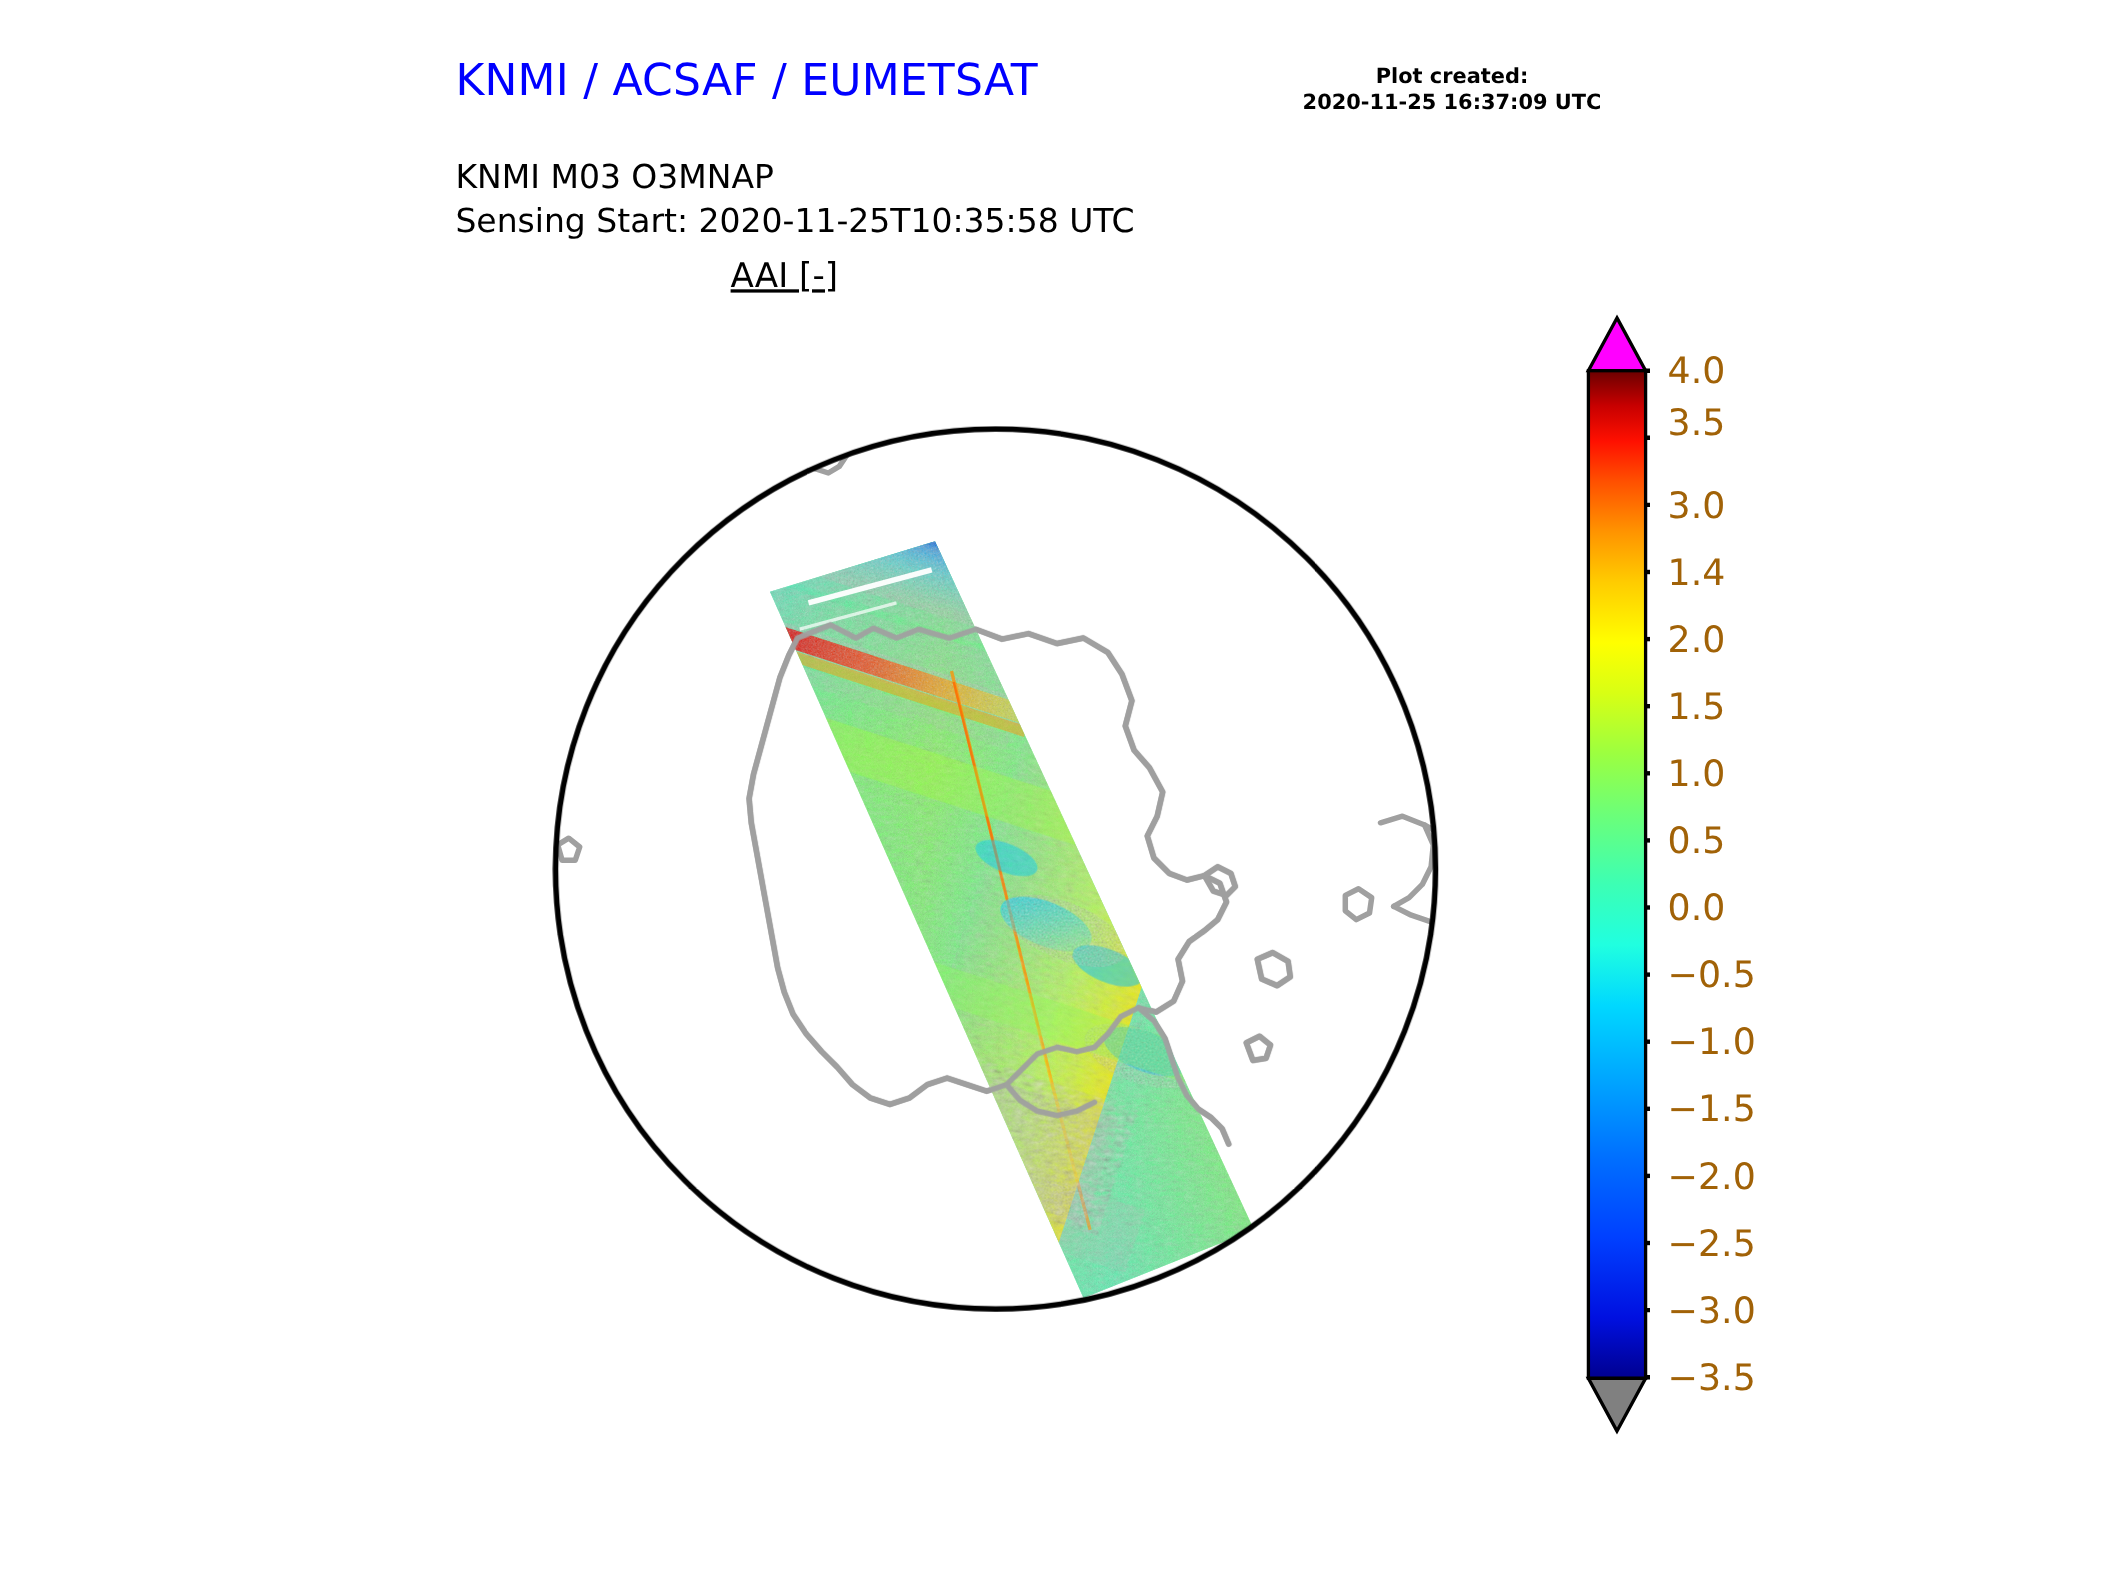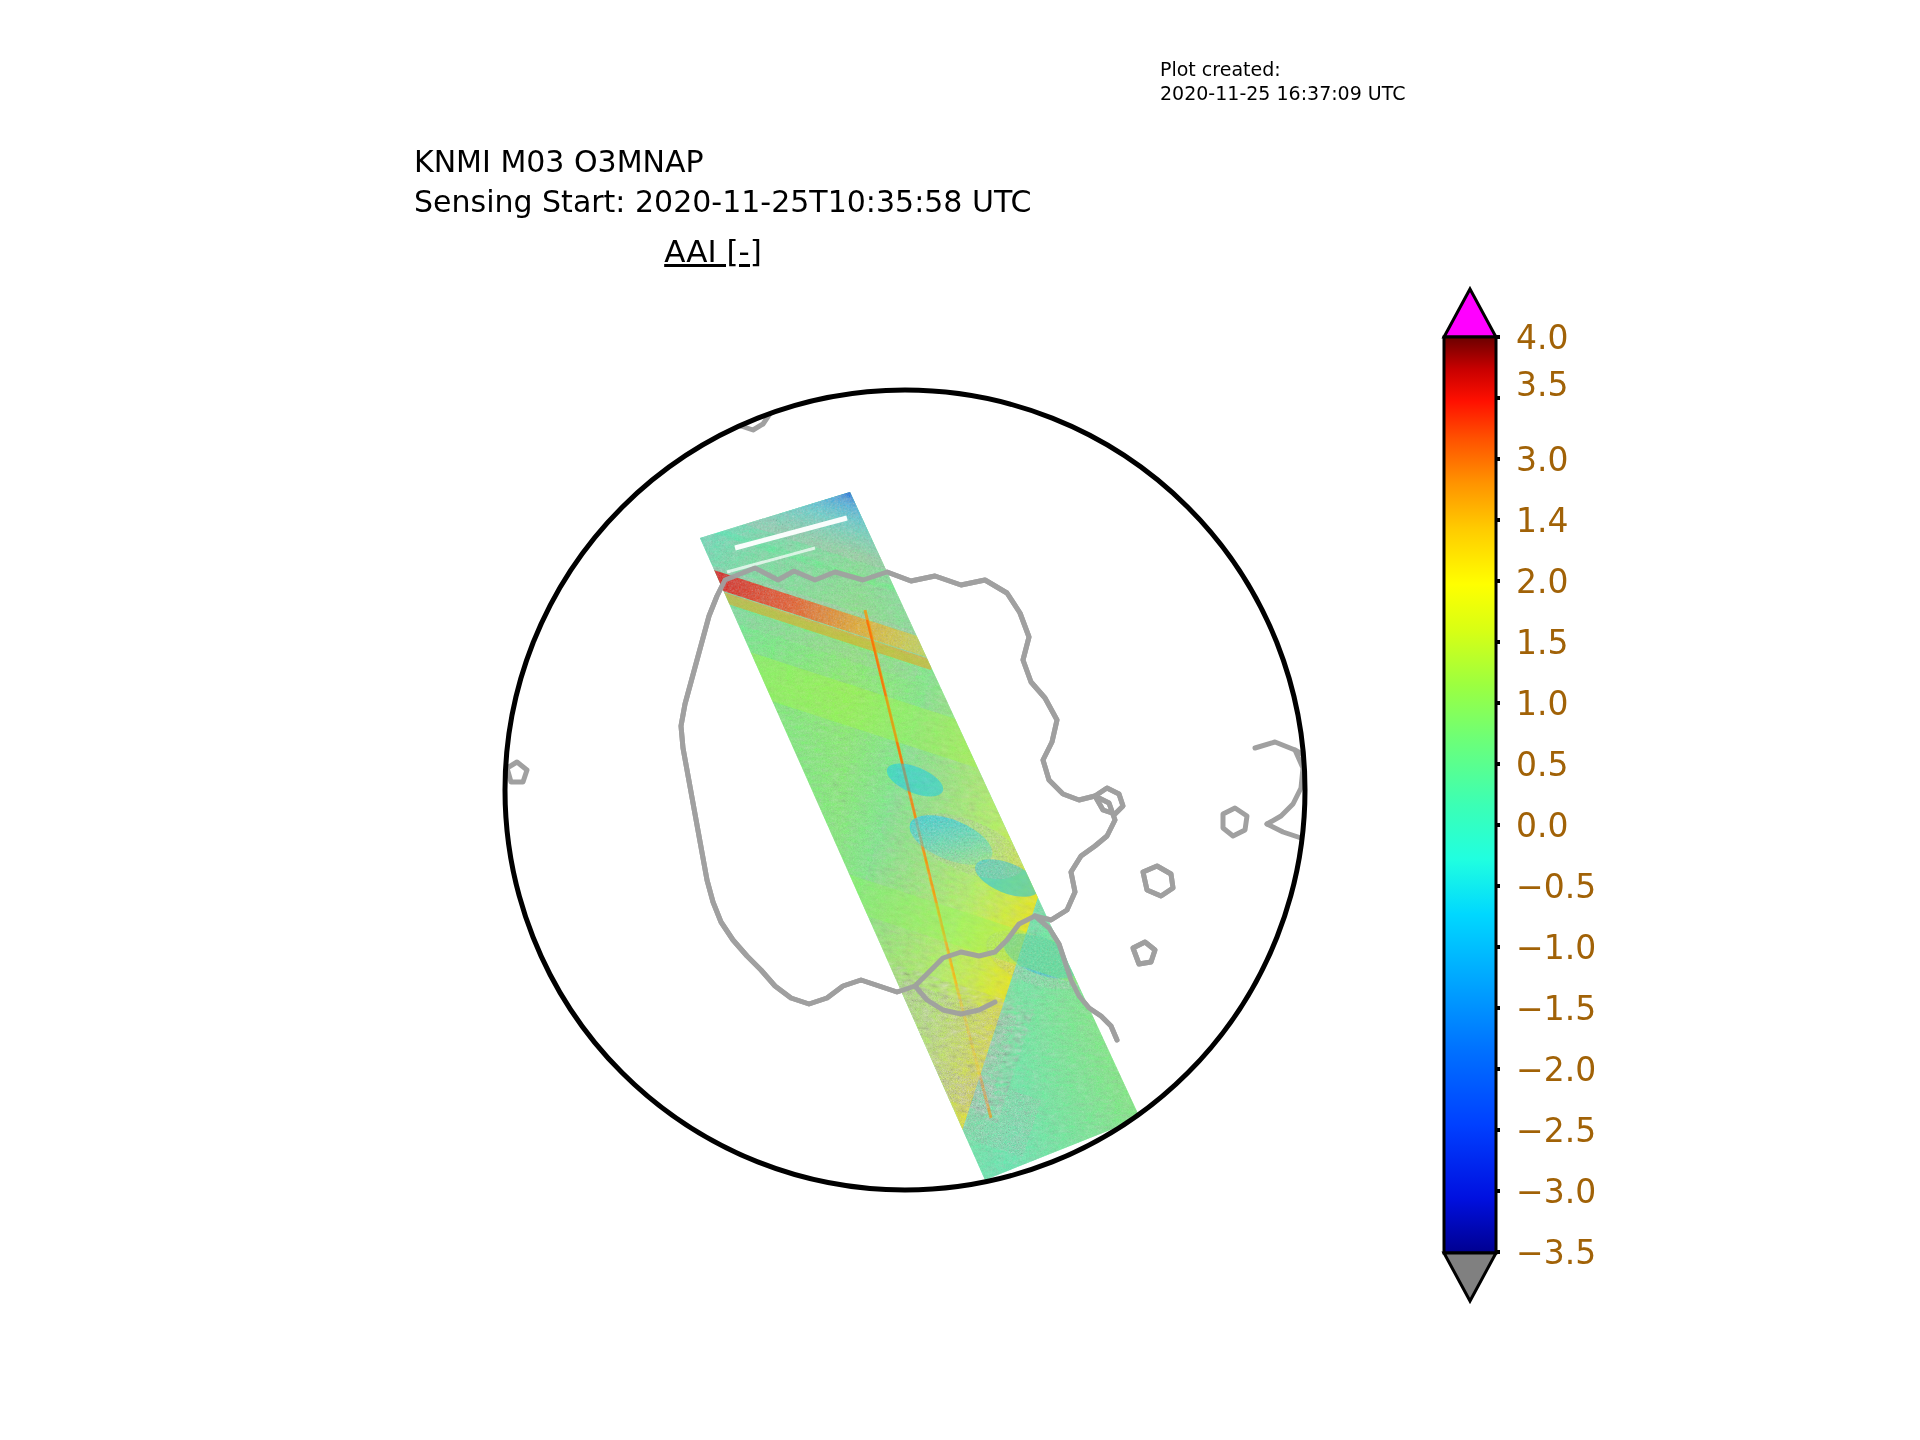--- a/index.html
+++ b/index.html
@@ -21,24 +21,25 @@
     left: 414px; top: 50px;
     font-size: 40px;
     color: #0000ff;
     letter-spacing: 0.2px;
     white-space: nowrap;
   }
   .plot-created {
     position: absolute;
     left: 1160px; top: 58px;
     width: 320px;
-    text-align: left;
+    text-align: center;
     font-size: 19px;
     color: #000000;
     line-height: 1.26;
+    font-weight: bold;
   }
   .plot-created div { white-space: nowrap; }
 
   .prod-block {
     position: absolute;
     left: 414px; top: 142px;
     font-size: 30px;
     color: #000000;
     line-height: 1.33;
   }
@@ -93,20 +94,21 @@
     color: #a16207;
     white-space: nowrap;
     transform: translateY(-50%);
   }
 </style>
 </head>
 <body>
 
 <div class="stage">
 
+  <div class="brand">KNMI / ACSAF / EUMETSAT</div>
 
   <div class="plot-created">
     <div>Plot created:</div>
     <div>2020-11-25 16:37:09 UTC</div>
   </div>
 
   <div class="prod-block">
     <div>KNMI M03 O3MNAP</div>
     <div>Sensing Start: 2020-11-25T10:35:58 UTC</div>
   </div>

